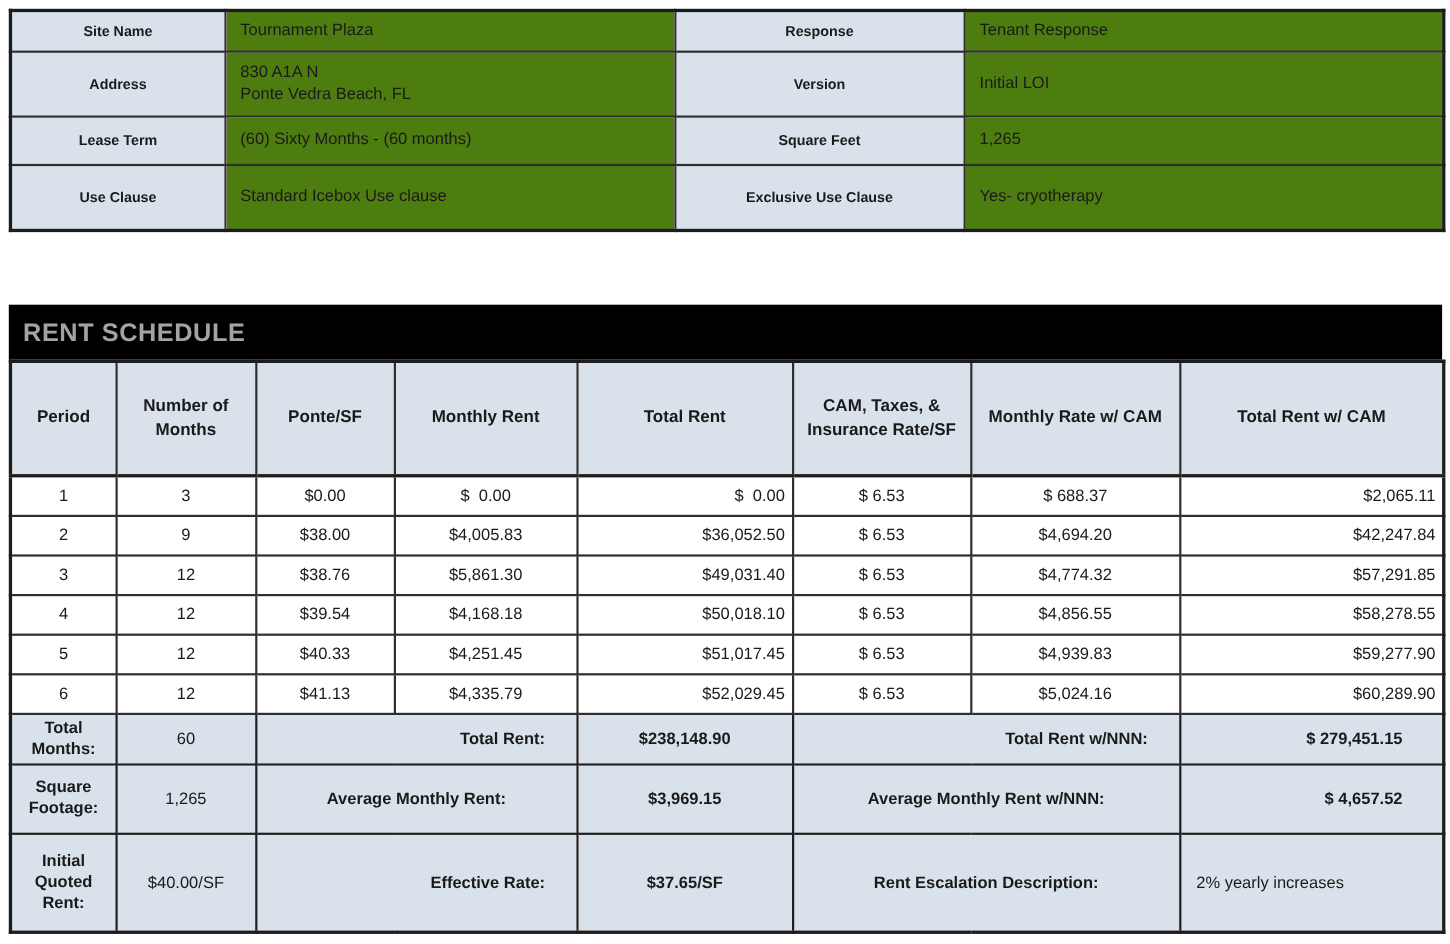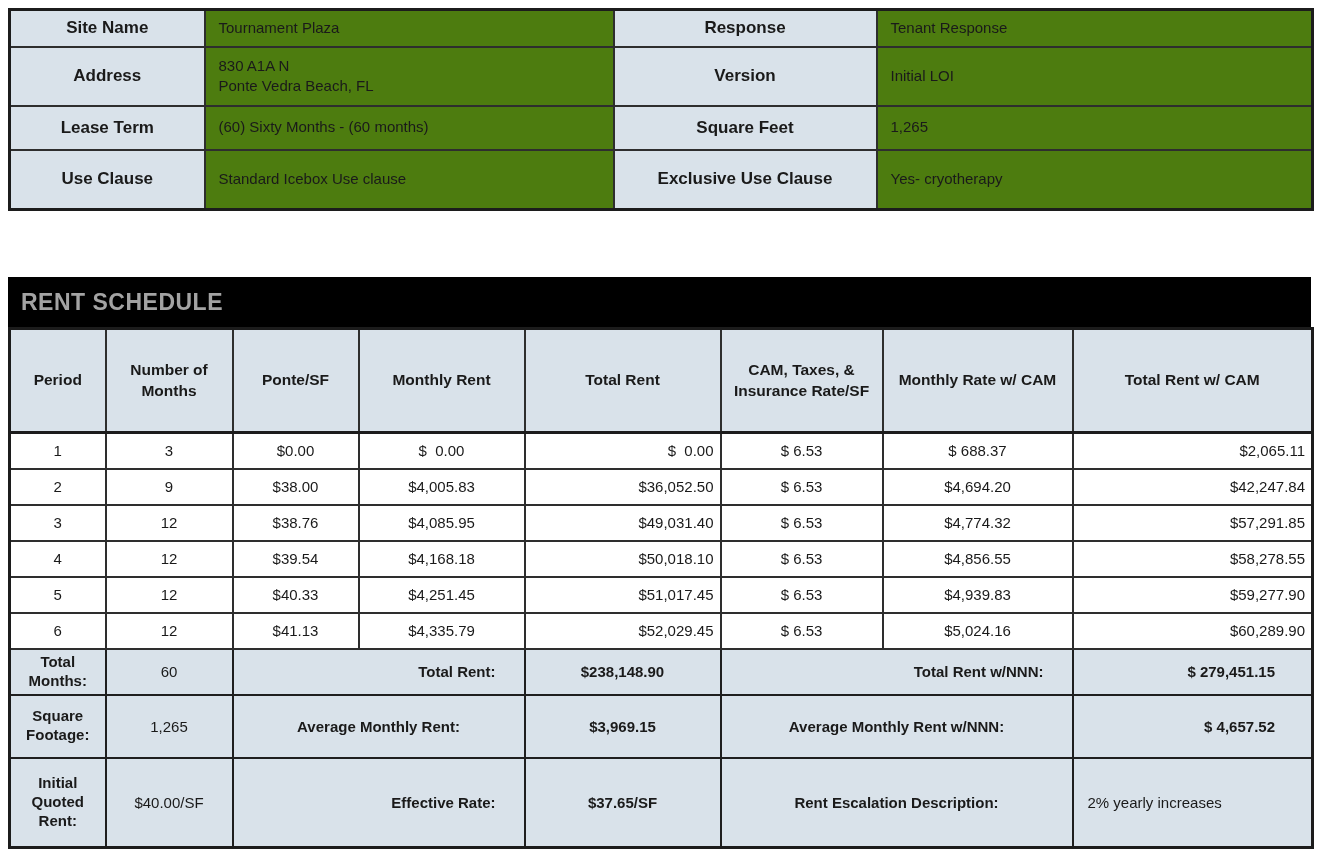--- a/index.html
+++ b/index.html
@@ -15,21 +15,21 @@
 
   
   .info-table{border:3px solid #1c1c1c;}
   .info-table td{border:2px solid #2e2e2e;overflow:hidden;}
   .info-table tr.r1{height:37px;}
   .info-table tr.r2{height:59px;}
   .info-table tr.r3{height:44px;}
   .info-table tr.r4{height:60px;}
   .lbl{
     background:#d9e2ea;font-weight:bold;text-align:center;
-    font-size:17px;vertical-align:middle;
+    font-size:13px;vertical-align:middle;
   }
   .val{
     background:#4d7c0f;text-align:left;padding-left:13px;
     font-size:15px;vertical-align:middle;line-height:1.35;
   }
 
   .spacer{height:66px;}
 
   
   .title-bar{
@@ -160,21 +160,21 @@
         <td class="c">$4,005.83</td>
         <td class="r pad-total">$36,052.50</td>
         <td class="c">$&nbsp;6.53</td>
         <td class="c">$4,694.20</td>
         <td class="r pad-tcam">$42,247.84</td>
       </tr>
       <tr class="data">
         <td class="c">3</td>
         <td class="c">12</td>
         <td class="c">$38.76</td>
-        <td class="c">$4,085.95</td>
+        <td class="c">$5,861.30</td>
         <td class="r pad-total">$49,031.40</td>
         <td class="c">$&nbsp;6.53</td>
         <td class="c">$4,774.32</td>
         <td class="r pad-tcam">$57,291.85</td>
       </tr>
       <tr class="data">
         <td class="c">4</td>
         <td class="c">12</td>
         <td class="c">$39.54</td>
         <td class="c">$4,168.18</td>

